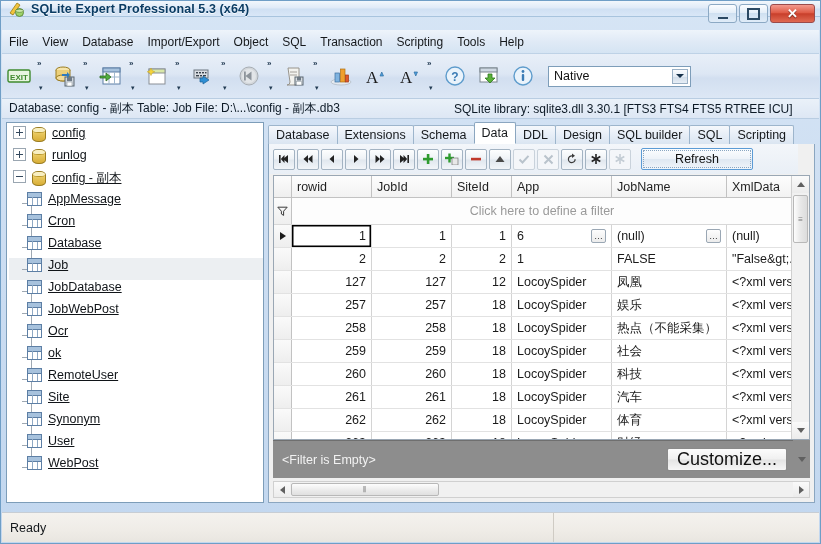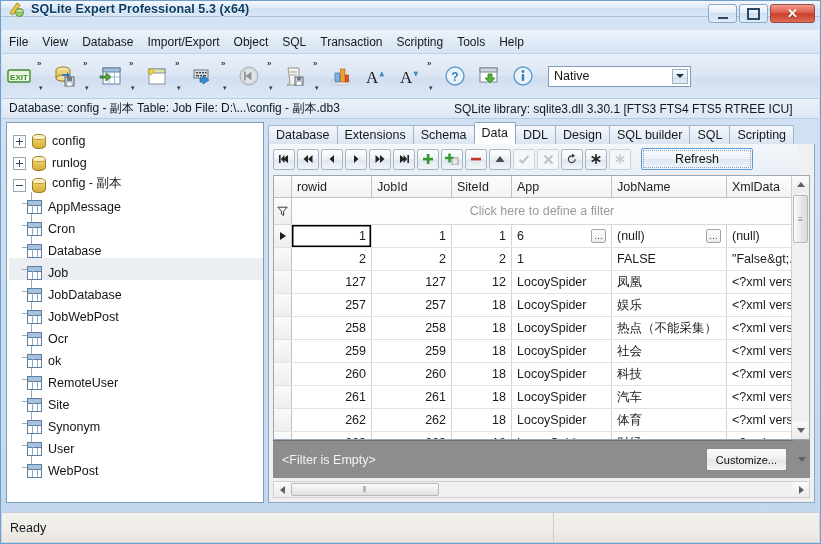--- a/index.html
+++ b/index.html
@@ -126,23 +126,23 @@
   .main {
     position: absolute; left: 1px; top: 118px; right: 1px; bottom: 36px;
   }
   .treepane {
     position: absolute; left: 4px; top: 3px; width: 258px; bottom: 4px;
     background: #fff; border: 1px solid #7d9db9;
     box-sizing: border-box; overflow: hidden;
   }
   .tree { padding: 3px 0 0 2px; position: relative; }
   .tnode {
-    height: 22px; display: flex; align-items: flex-end;
+    height: 22px; display: flex; align-items: flex-start;
     padding-left: 4px; font-size: 12.5px; color: #101418;
-    position: relative; white-space: nowrap;
+    position: relative; white-space: nowrap; text-decoration: underline;
   }
   .tnode.sel { background: #eceff2; }
   .expander {
     width: 11px; height: 11px; border: 1px solid #9aa6b1; background: #fff;
     position: relative; flex: none; margin-right: 4px;
     display: flex; align-items: center; justify-content: center;
   }
   .expander::before {
     content: ""; position: absolute; width: 7px; height: 1px; background: #34495e;
   }
@@ -332,21 +332,21 @@
     display: flex; align-items: center;
     box-sizing: border-box;
   }
   .filterpanel .lbl { color: #f2f2f2; font-size: 12.5px; margin-left: 9px; }
   .cust-btn {
     margin-left: auto; margin-right: 6px;
     height: 23px; padding: 0 9px;
     background: linear-gradient(180deg,#fcfcfc 0%,#f0f0f0 48%,#e4e4e4 52%,#f6f6f6 100%);
     border: 1px solid #8a8a8a; border-radius: 2px;
     display: flex; align-items: center;
-    font-size: 11px; color: #111;
+    font-size: 18px; color: #111;
     box-sizing: border-box;
   }
   .filter-dd {
     position: absolute; right: 4px; bottom: 24px; width: 17px; height: 38px;
     background: #8d8d8d;
     display: flex; align-items: center; justify-content: center;
   }
   .hscroll {
     position: absolute; left: 4px; right: 4px; bottom: 4px; height: 17px;
     background: #f1f1f1; border: 1px solid #d0d0d0;

